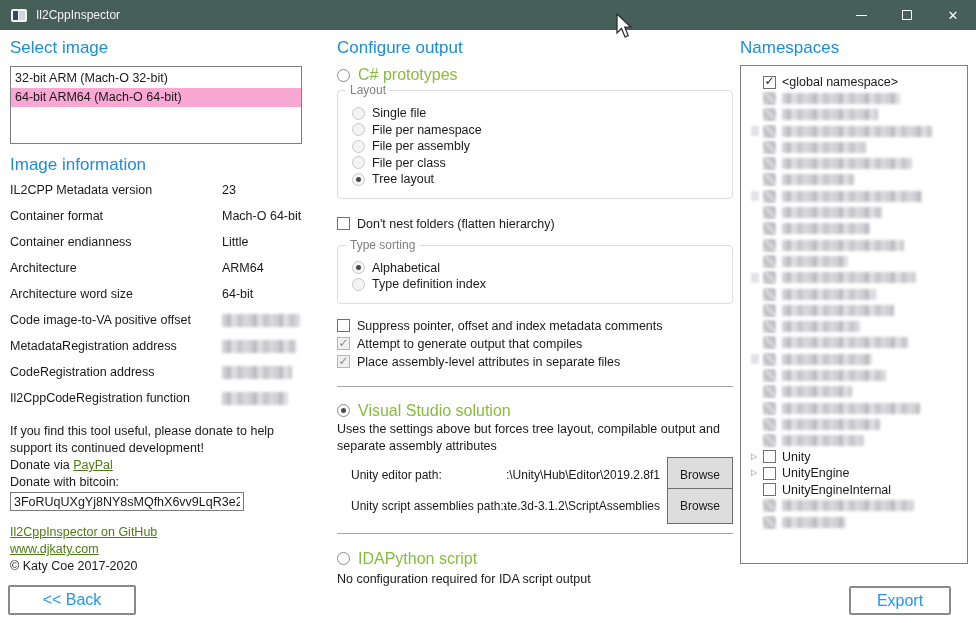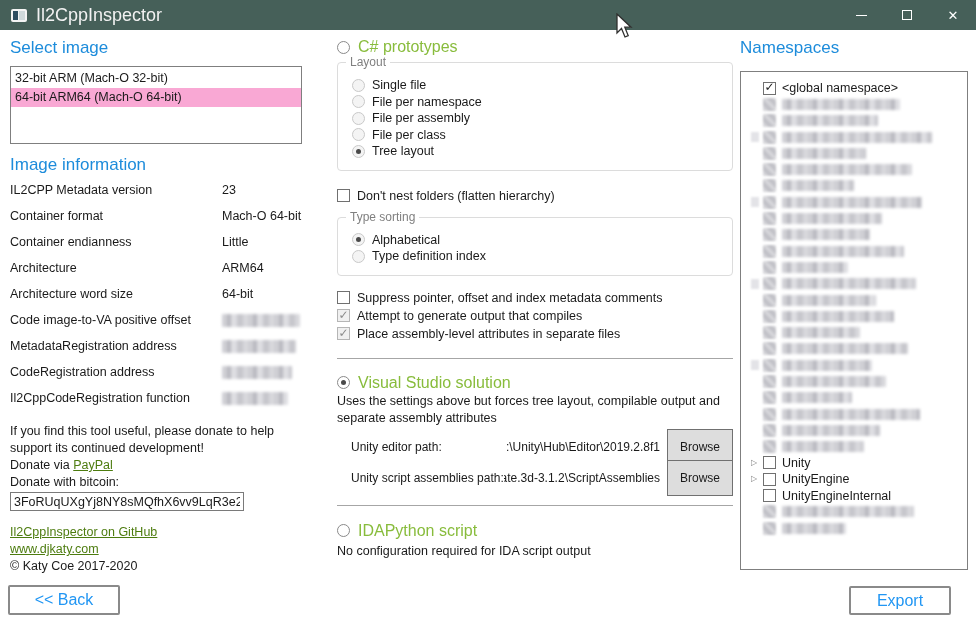--- a/index.html
+++ b/index.html
@@ -14,21 +14,21 @@
   }
   
   .titlebar {
     position: absolute; top:0; left:0; width:976px; height:30px;
     background:#466059; display:flex; align-items:center; color:#fff;
   }
   .app-icon { width:16px; height:13px; margin-left:11px; background:#f4f4f4; border-radius:2px;
     display:flex; padding:2px; gap:1px; }
   .app-icon .ico-l { width:6px; height:9px; background:#2e4e60; }
   .app-icon .ico-r { width:7px; height:9px; background:#cfd9db; }
-  .titlebar-title { margin-left:9px; font-size:18px; color:#f2f2f2; }
+  .titlebar-title { margin-left:9px; font-size:12px; color:#f2f2f2; }
   .win-controls { margin-left:auto; display:flex; height:30px; }
   .win-btn { width:46px; height:30px; display:flex; align-items:center; justify-content:center; cursor:default; }
   .min-glyph { width:11px; height:1px; background:#fff; display:block; }
   .max-glyph { width:10px; height:10px; border:1px solid #fff; display:block; }
   .close-glyph { color:#fff; font-size:13px; line-height:1; }
 
   
   .col { position:absolute; top:38px; }
   h2.section { font-size:17px; font-weight:400; color:#1d8cdb; margin-bottom:8px; }
   .hdiv { border-top:1px solid #a6a6a6; width:100%; }
@@ -72,21 +72,21 @@
   .info-value { flex:1; }
   .donate p { line-height:17px; }
   .btc-input { width:234px; height:19px; border:1px solid #7a7a7a; font-family:inherit; font-size:12.5px;
     padding:0 3px; margin-top:1px; color:#1a1a1a; }
   .links { margin-top:13px; }
   .links div { line-height:17px; }
 
   .big-btn { position:absolute; background:#fff; border:2px solid #8a8a8a; border-radius:2px;
     color:#2196f3; font-size:16px; font-family:inherit; display:flex; align-items:center; justify-content:center;
     cursor:pointer; }
-  .back-btn { left:8px; top:585px; width:112px; height:30px; }
+  .back-btn { left:8px; top:585px; width:128px; height:30px; }
   .export-btn { left:849px; top:586px; width:102px; height:29px; }
 
   
   .col-mid { left:337px; width:396px; }
   .radio-head { display:flex; align-items:center; gap:8px; margin-bottom:6px; }
   .radio-head .big-label { font-size:16px; color:#88bc3c; }
   .groupbox { border:1px solid #dcdcdc; border-radius:4px; position:relative; padding:14px 10px 10px 14px;
     margin-bottom:16px; }
   .gb-label { position:absolute; top:-8px; left:8px; background:#fff; padding:0 4px; color:#808080; font-size:12px; }
   .opt-row { display:flex; align-items:center; gap:7px; height:16px; margin-bottom:0.5px; }
@@ -190,20 +190,21 @@
   <div class="links">
     <div><a class="link">Il2CppInspector on GitHub</a></div>
     <div><a class="link">www.djkaty.com</a></div>
     <div>© Katy Coe 2017-2020</div>
   </div>
 </div>
 
 <button class="big-btn back-btn">&lt;&lt; Back</button>
 
 <div class="col col-mid">
+  <h2 class="section">Configure output</h2>
 
   <div class="radio-head">
     <span class="radio"></span>
     <span class="big-label">C# prototypes</span>
   </div>
 
   <div class="groupbox">
     <span class="gb-label">Layout</span>
     <div class="opt-row">
       <span class="radio dis"></span>
@@ -293,21 +294,21 @@
   <div class="hdiv" style="margin-top:16px;margin-bottom:16px"></div>
 
   <div class="radio-head" style="margin-bottom:3px">
     <span class="radio"></span>
     <span class="big-label">IDAPython script</span>
   </div>
   <div class="desc">No configuration required for IDA script output</div>
 </div>
 
 <div class="col col-right">
-  <h2 class="section" style="margin-bottom:13px">Namespaces</h2>
+  <h2 class="section" style="margin-bottom:7px">Namespaces</h2>
 
   <div class="ns-list">
     <div class="ns-row">
       <span class="ns-exp-spacer"></span>
       <span class="cb ns-cb">
           <span class="check dark">✓</span>
         </span>
       <span>&lt;global namespace&gt;</span>
     </div>
 

